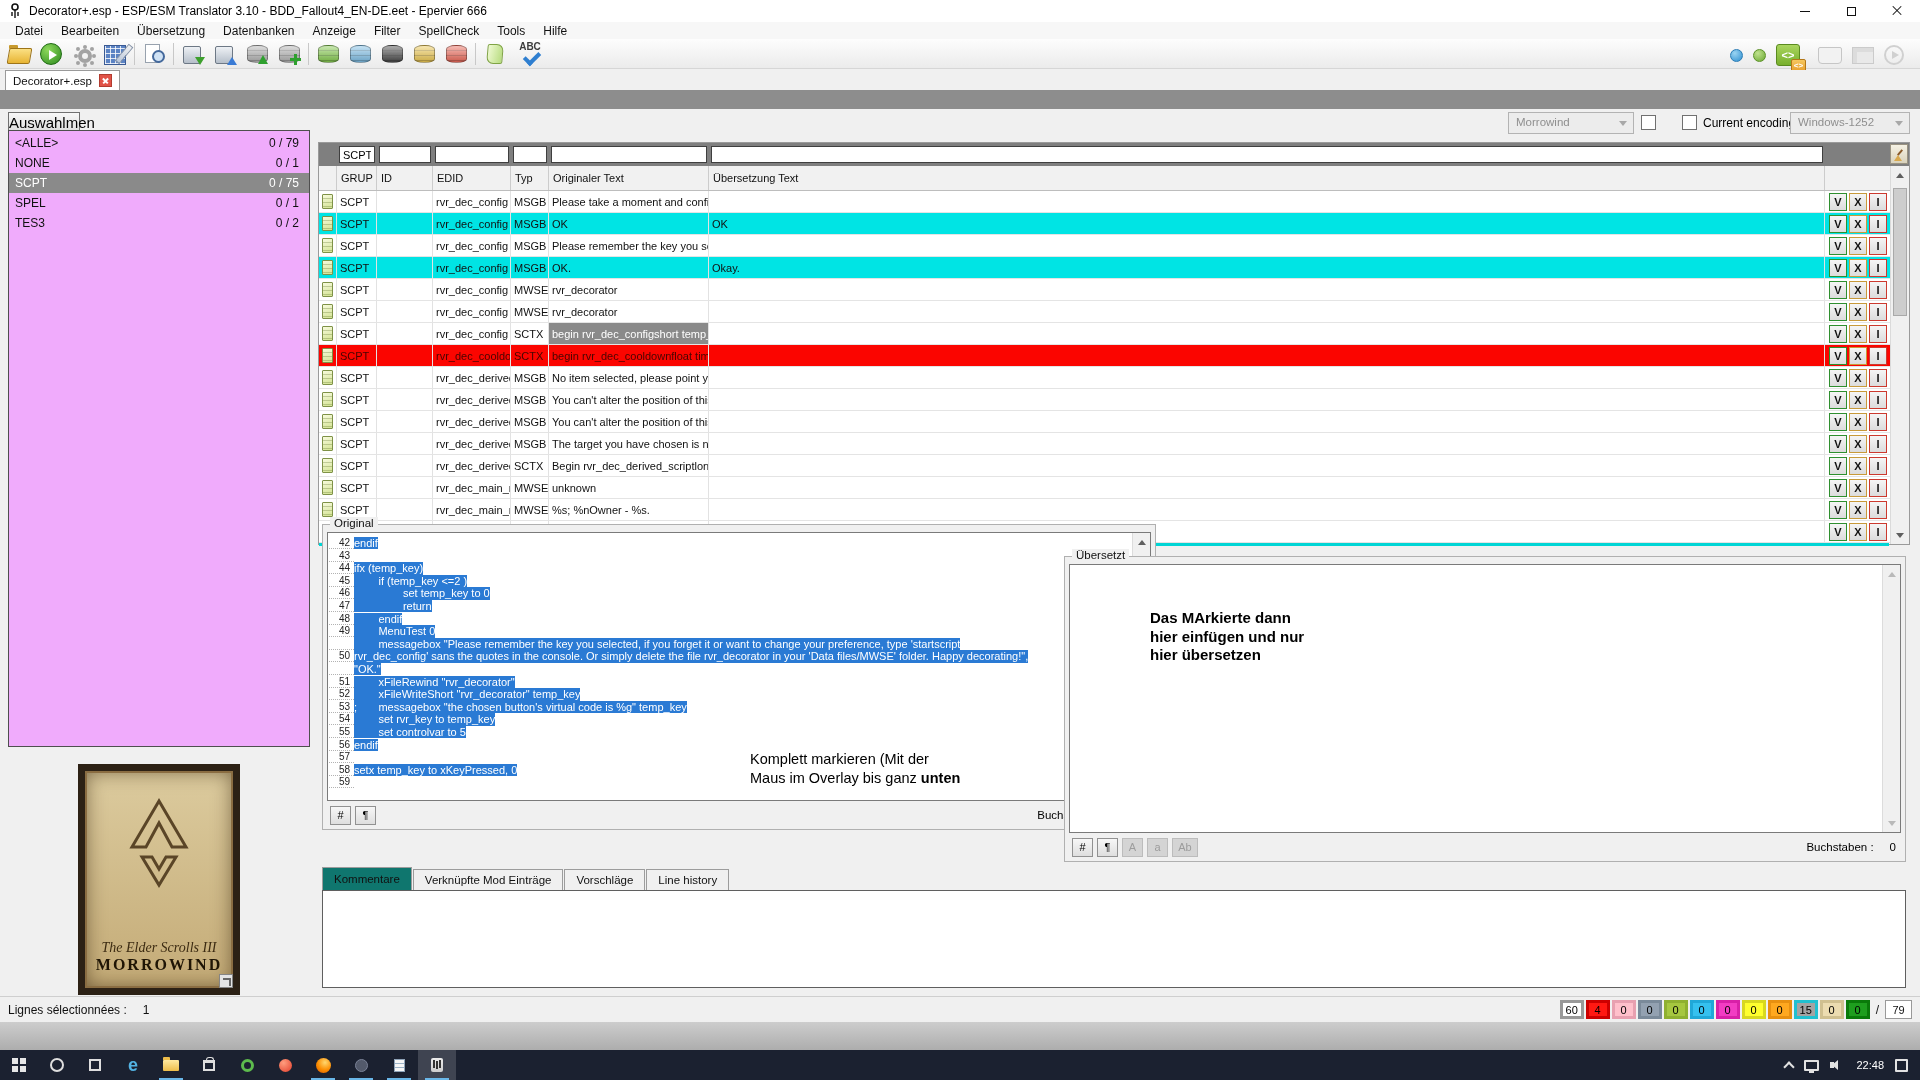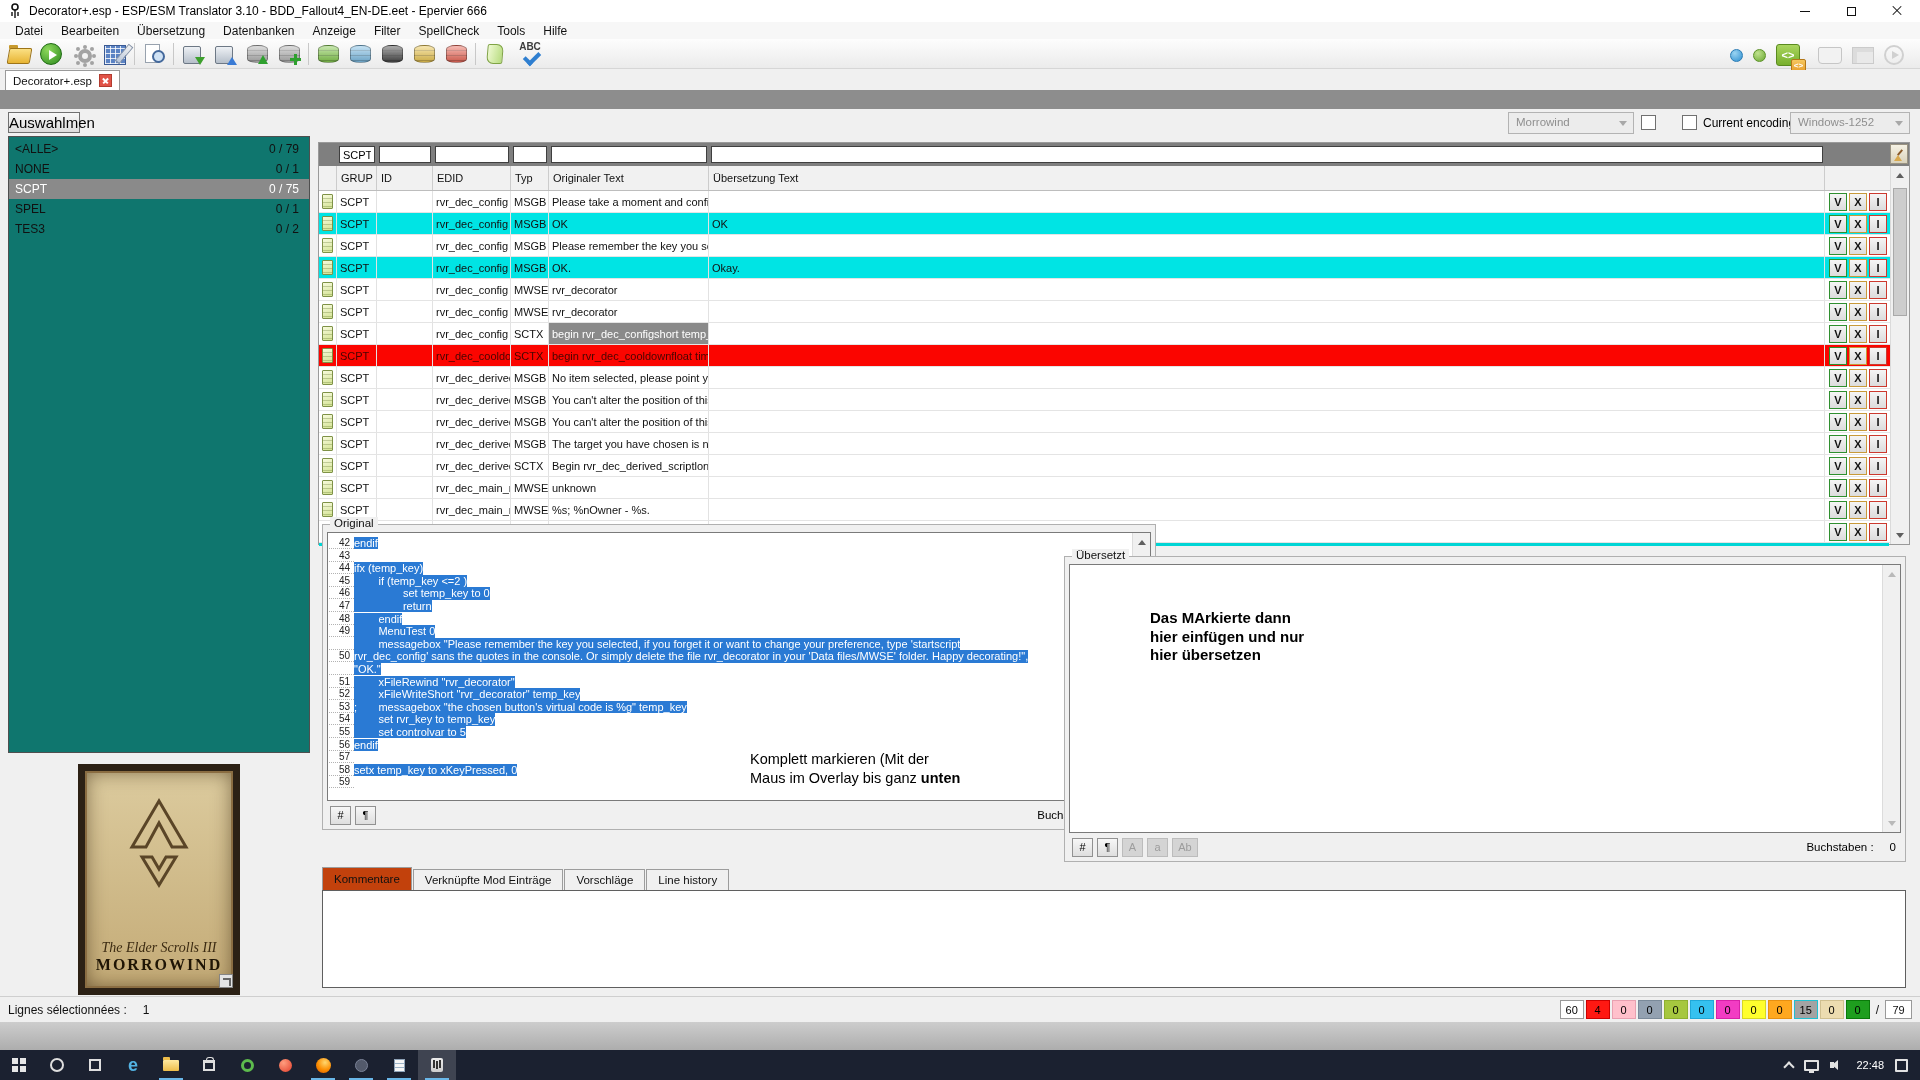--- a/index.html
+++ b/index.html
@@ -77,21 +77,21 @@
 .btn-auswahl{position:absolute;left:8px;top:112px;width:72px;height:21px;border:1px solid #707070;background:linear-gradient(#f8f8f8,#dcdcdc);font-size:15px;font-family:inherit}
 .ddl{position:absolute;height:22px;border:1px solid #b3b3b3;background:#ececec;color:#8f8f8f;font-size:11.5px;padding:3px 18px 0 7px}
 .ddl-game{left:1508px;top:112px;width:126px}
 .ddl-enc{left:1790px;top:112px;width:120px}
 .dda{position:absolute;right:6px;top:8px;border-left:4px solid transparent;border-right:4px solid transparent;border-top:5px solid #a8a8a8}
 .cb{position:absolute;width:15px;height:15px;border:1px solid #707070;background:#fff}
 .cb1{left:1641px;top:115px}.cb2{left:1682px;top:115px}
 .cb2label{position:absolute;left:1703px;top:116px;font-size:12px;color:#000}
 
 
-.grouplist{position:absolute;left:8px;top:136px;width:302px;height:617px;background:#0f766e;border:1px solid #4f4f4f;padding-top:2px}
+.grouplist{position:absolute;left:8px;top:130px;width:302px;height:617px;background:#f0abfc;border:1px solid #4f4f4f;padding-top:2px}
 .gitem{height:20px;display:flex;align-items:center;padding:0 10px 0 6px;font-size:12px}
 .gitem.sel{background:#8a8a8a;color:#fff}
 .gname{flex:1}
 
 
 .cover{position:absolute;left:78px;top:764px;width:162px;height:231px;background:linear-gradient(#dccb9e,#c4ab77);border:7px solid #2c2115;box-shadow:inset 0 0 0 2px #8a6d42,inset 0 0 20px rgba(50,32,8,.6);display:flex;flex-direction:column;align-items:center}
 .coverglyph{margin-top:26px}
 .cover-series{margin-top:auto;font-family:"Liberation Serif",serif;font-style:italic;font-size:14px;color:#3c2b12}
 .cover-title{font-family:"Liberation Serif",serif;font-weight:bold;font-size:16px;letter-spacing:2px;color:#1f1505;margin-bottom:14px}
 .cover-expand{position:absolute;right:0;bottom:0;width:14px;height:14px;background:#e4e4e4;border:1px solid #858585}
@@ -147,29 +147,29 @@
 .pbtn{width:21px;height:19px;border:1px solid #919191;background:linear-gradient(#f7f7f7,#dedede);font-size:11px;font-family:inherit}
 .pbtn.dis{color:#9c9c9c;background:#d4d4d4;border-color:#bcbcbc}
 .count{margin-left:auto;font-size:11.5px;display:flex;gap:16px;color:#000}
 .transtext{position:absolute;left:80px;top:44px;font-size:15px;font-weight:bold;line-height:18.5px;color:#000}
 .annotation{position:absolute;left:750px;top:750px;font-size:14.5px;line-height:19px;color:#000;font-weight:500;z-index:5}
 .annotation b{font-weight:800}
 
 
 .btabs{position:absolute;left:322px;top:867px;height:23px;display:flex;align-items:flex-end;gap:1px}
 .btab{height:21px;padding:4px 11px 0;font-size:11.5px;background:#f0f0f0;border:1px solid #9c9c9c;border-bottom:none}
-.btab.sel{background:#c2410c;height:23px;padding-top:5px}
+.btab.sel{background:#0f766e;height:23px;padding-top:5px}
 .commentbox{position:absolute;left:322px;top:890px;width:1584px;height:98px;background:#fff;border:1px solid #5f5f5f}
 
 
 .statusbar{position:absolute;left:0;top:996px;width:1920px;height:26px;background:#f0f0f0;border-top:1px solid #cfcfcf;display:flex;align-items:center;padding:0 8px}
 .stext{font-size:12px}.sval{margin-left:16px}
 .badgewrap{margin-left:auto;display:flex;align-items:center;gap:3px}
 .badges{display:flex;gap:2px}
-.badge{min-width:24px;height:19px;border:1px solid #a3a3a3;display:flex;align-items:center;justify-content:center;font-size:11px;padding:0 2px;color:#000}
+.badge{min-width:24px;height:19px;border:3px solid #a3a3a3;display:flex;align-items:center;justify-content:center;font-size:11px;padding:0 2px;color:#000}
 .slash{margin:0 3px}
 .total{min-width:27px;height:19px;border:1px solid #999;background:#fff;display:flex;align-items:center;justify-content:center;font-size:11px}
 .deskband{position:absolute;left:0;top:1022px;width:1920px;height:28px;background:linear-gradient(#cdcdcd,#adadad)}
 
 
 .taskbar{position:absolute;left:0;top:1050px;width:1920px;height:30px;background:#1b2130;display:flex}
 .tbleft{display:flex}
 .tb-item{width:38px;position:relative;display:flex;align-items:center;justify-content:center}
 .tb-item.active{background:rgba(255,255,255,.16)}
 .tb-underline{display:none;position:absolute;bottom:0;left:7px;right:7px;height:2px;background:#6ab7e8}

